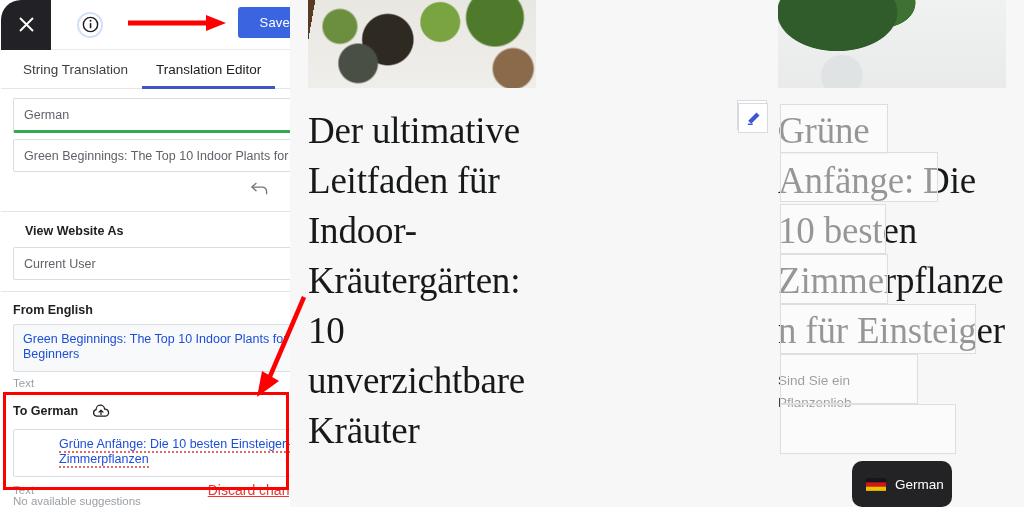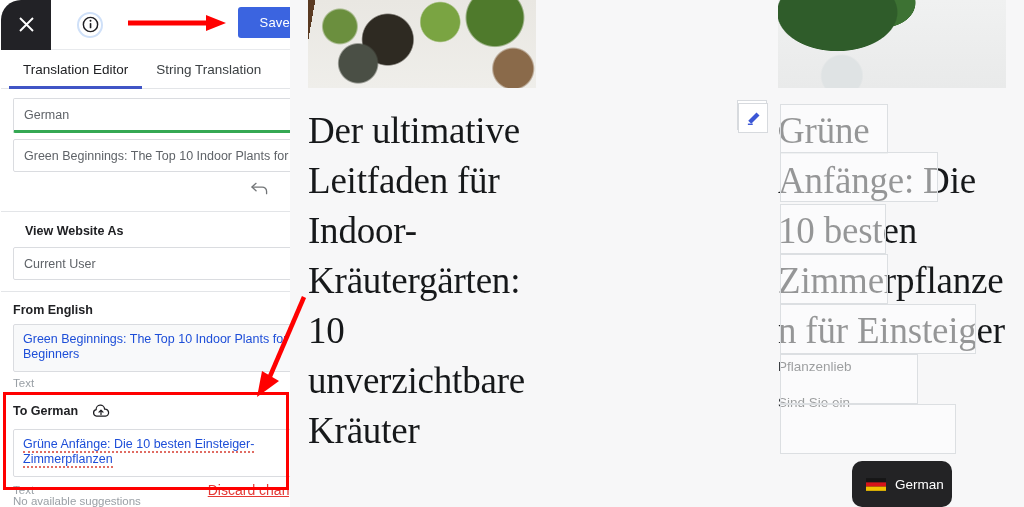--- a/index.html
+++ b/index.html
@@ -148,21 +148,21 @@
     cursor: text;
   }
   .textarea.editable { background: #ffffff; }
   .resize-grip {
     position: absolute; right: 2px; bottom: 2px;
     width: 12px; height: 12px;
     background:
       linear-gradient(135deg, transparent 45%, #bdc1c6 45%, #bdc1c6 55%, transparent 55%),
       linear-gradient(135deg, transparent 70%, #bdc1c6 70%, #bdc1c6 80%, transparent 80%);
   }
-  .spell { border-bottom: 2px dotted #e06c63; }
+  .spell { border-bottom: 2px dotted #e06c63; margin-left: 36px; }
 
   .meta-row {
     display: flex; align-items: center; justify-content: space-between;
     padding: 5px 12px 0 12px;
   }
   .meta-text { font-size: 11.5px; color: #9aa0a6; }
   .discard { font-size: 14px; color: #e53935; text-decoration: underline; cursor: pointer; }
 
   
   #to-german-box {
@@ -285,22 +285,22 @@
         <svg width="17" height="17" viewBox="0 0 20 20">
           <circle cx="10" cy="10" r="8.4" fill="none" stroke="#1f1f23" stroke-width="1.7"></circle>
           <circle cx="10" cy="5.7" r="1.15" fill="#1f1f23"></circle>
           <rect x="9.1" y="8.2" width="1.9" height="6.3" rx=".8" fill="#1f1f23"></rect>
         </svg>
       </div>
       <button class="save-btn">Save</button>
     </div>
 
     <div class="tabs">
+      <div class="tab">String Translation</div>
       <div class="tab active">Translation Editor</div>
-      <div class="tab">String Translation</div>
     </div>
 
     <div class="sel-wrap">
       <div class="select green-underline">
         <span>German</span>
         <span class="caret"></span>
       </div>
       <div class="sel-gap"></div>
       <div class="select">
         <span>Green Beginnings: The Top 10 Indoor Plants for Be...</span>
@@ -397,22 +397,22 @@
     <div class="edit-chip" style="left:447px; top:100px;">
       <svg width="15" height="15" viewBox="0 0 16 16">
         <path d="M11.2 1.6 L14.4 4.8 L5.6 13.6 L2.4 10.4 Z" fill="#3b57d6"></path>
         <rect x="2" y="13.4" width="5.2" height="1.5" fill="#3b57d6"></rect>
       </svg>
     </div>
 
     <div class="col" style="left:488px; width:228px;">
       <div class="col-img img3"></div>
       <div class="headline">Grüne Anfänge: Die 10 besten Zimmerpflanzen für Einsteiger</div>
+      <div class="body-sm" style="margin-top:14px;">Sind Sie ein</div>
       <div class="body-sm" style="margin-top:0;">Pflanzenlieb</div>
-      <div class="body-sm" style="margin-top:14px;">Sind Sie ein</div>
     </div>
 
     <div class="line-box" style="left:490px; top:104px;  width:108px; height:50px;"></div>
     <div class="line-box" style="left:490px; top:152px;  width:158px; height:50px;"></div>
     <div class="line-box" style="left:490px; top:204px;  width:106px; height:50px;"></div>
     <div class="line-box" style="left:490px; top:254px;  width:108px; height:50px;"></div>
     <div class="line-box" style="left:490px; top:304px;  width:196px; height:50px;"></div>
     <div class="line-box" style="left:490px; top:354px;  width:138px; height:50px;"></div>
     <div class="line-box" style="left:490px; top:404px;  width:176px; height:50px;"></div>
 

